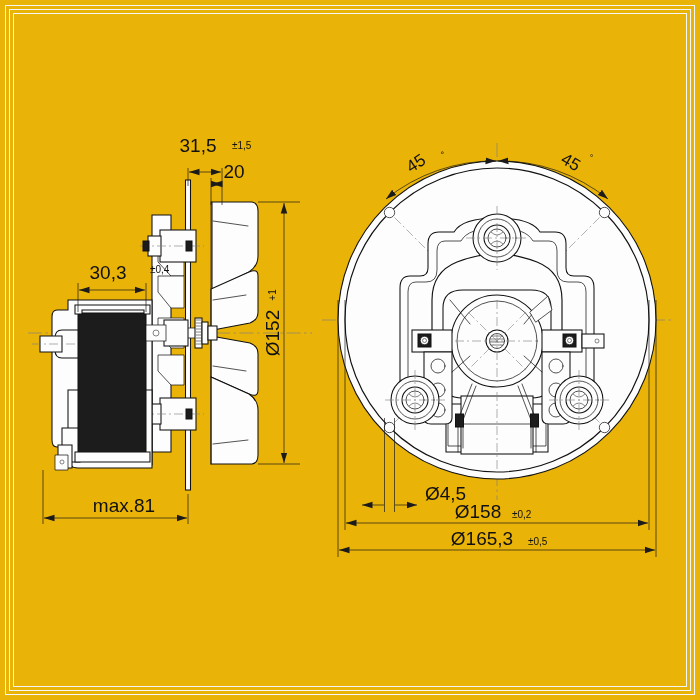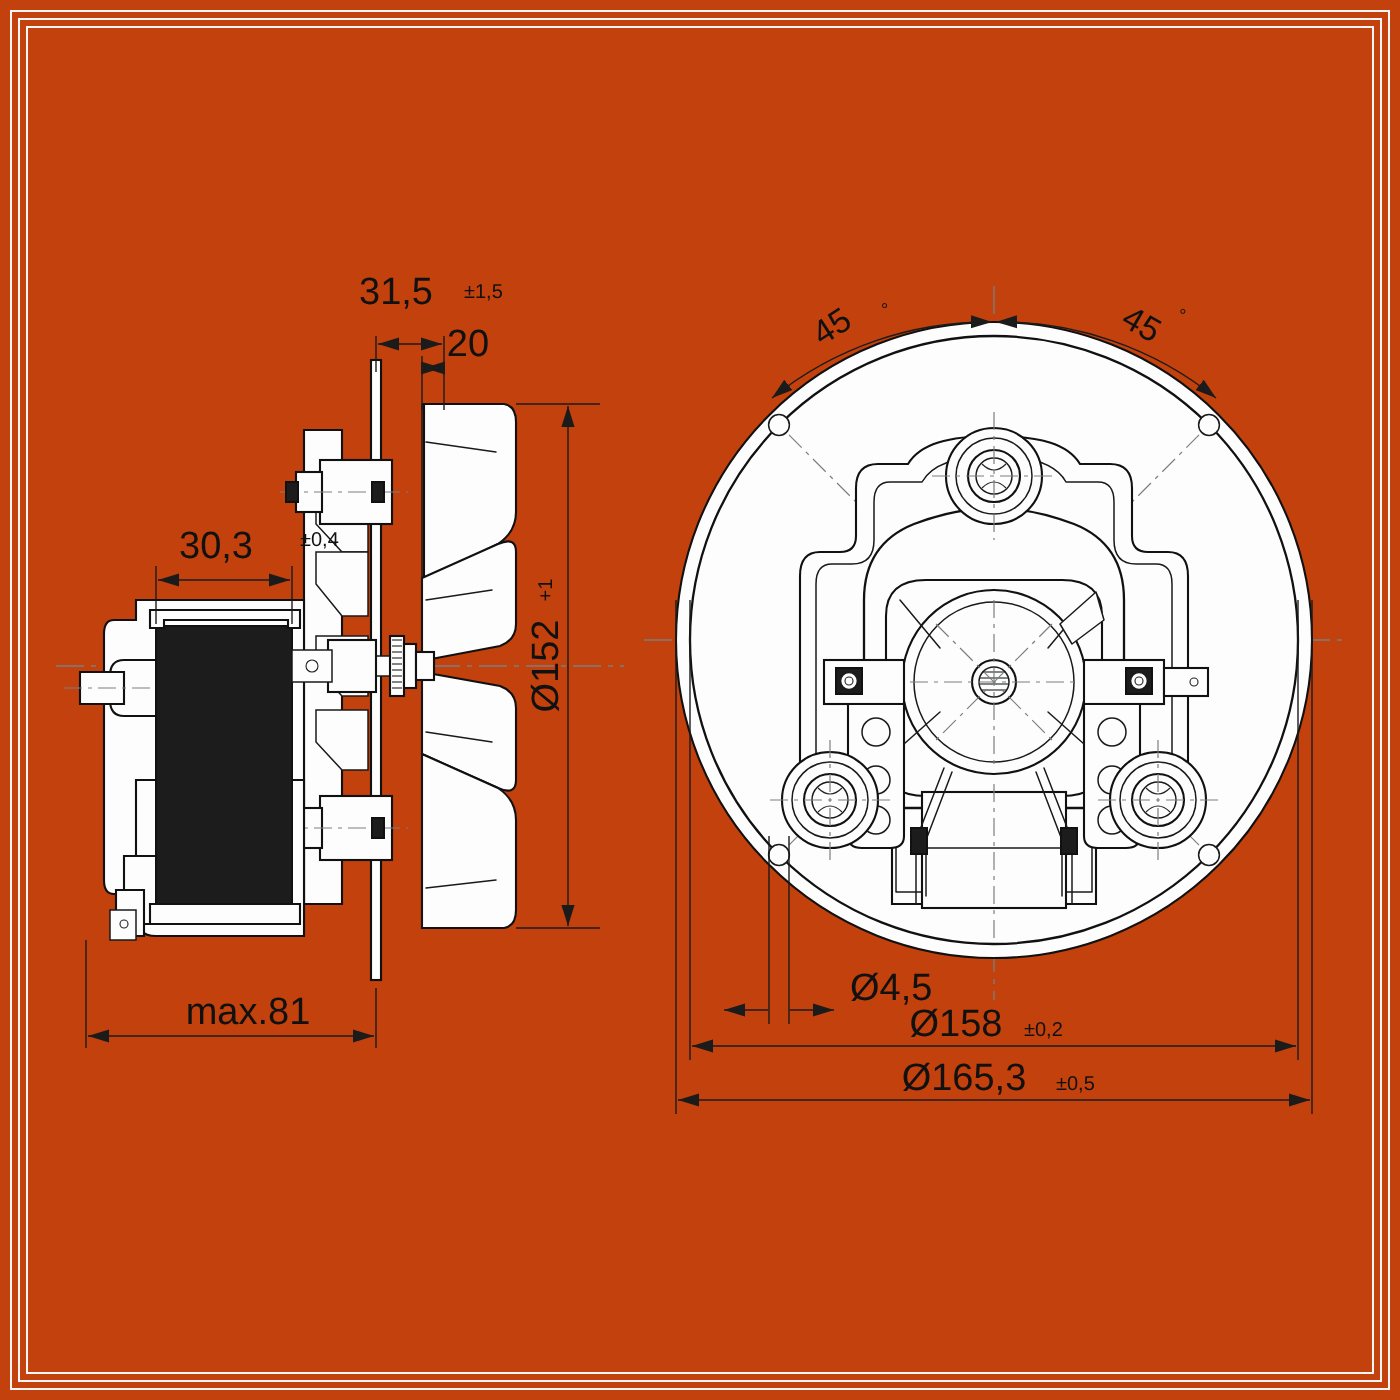--- a/index.html
+++ b/index.html
@@ -2,21 +2,21 @@
 <html><head>
 <meta charset="utf-8">
 <title>Technical Drawing</title>
 <style>
   html,body{margin:0;padding:0;}
   body{
     width:700px;height:700px;overflow:hidden;
     background:#eaecec;
     font-family:"Liberation Sans", sans-serif;
   }
-  #sheet{position:relative;width:700px;height:700px;background:#c2410c;}
+  #sheet{position:relative;width:700px;height:700px;background:#eab308;}
   #sheet svg{position:absolute;top:0;left:0;}
   .frame-line{stroke:#f4f6f6;stroke-width:1;fill:none;}
   .obj{fill:none;stroke:#111;stroke-width:1.15;stroke-linejoin:round;stroke-linecap:round;}
   .obj-thin{fill:none;stroke:#1a1a1a;stroke-width:0.75;stroke-linejoin:round;stroke-linecap:round;}
   .obj-hair{fill:none;stroke:#222;stroke-width:0.55;}
   .fill-dark{fill:#1c1c1c;stroke:#111;stroke-width:1;}
   .fill-wt{fill:#fdfdfd;stroke:#111;stroke-width:1.05;}
   .fill-wt-thin{fill:#fdfdfd;stroke:#1a1a1a;stroke-width:0.75;}
   .dim{fill:none;stroke:#1b1b1b;stroke-width:0.7;}
   .ext{fill:none;stroke:#1b1b1b;stroke-width:0.7;}

